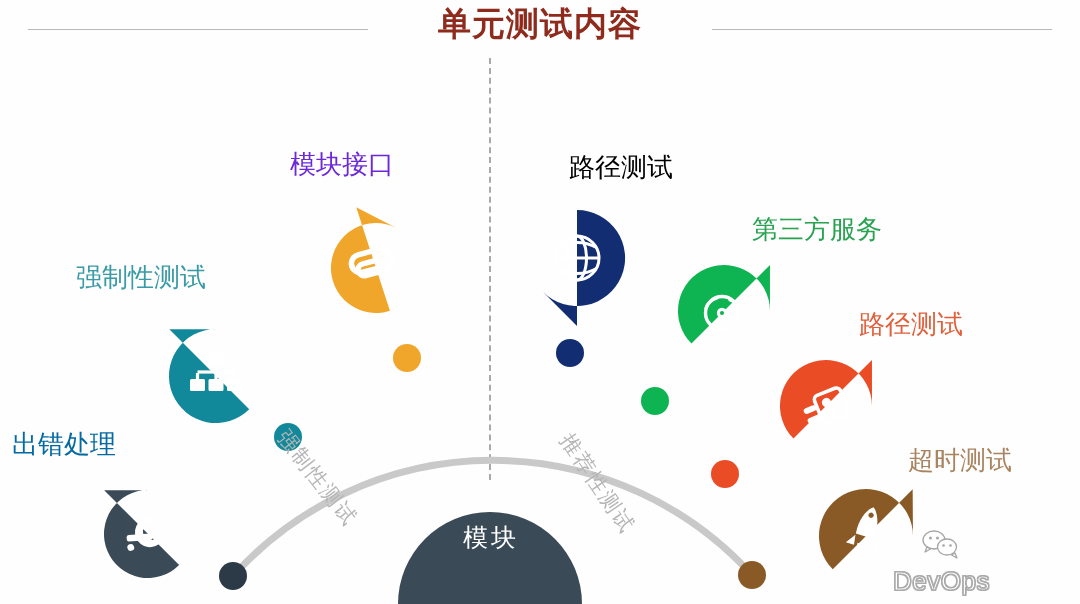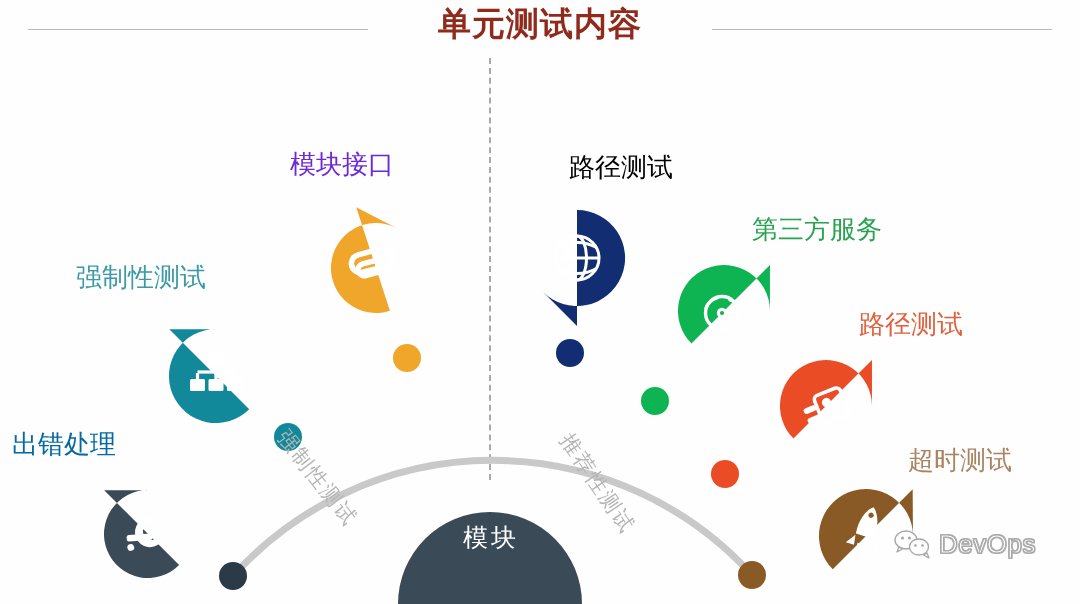--- a/index.html
+++ b/index.html
@@ -113,20 +113,21 @@
 
   
   #watermark {
     position: absolute;
     left: 893px;
     top: 528px;
     display: flex;
     align-items: center;
     gap: 6px;
     opacity: 0.88;
+    flex-direction: column;
   }
   #watermark-text {
     font-size: 26px;
     color: #ffffff;
     -webkit-text-stroke: 1px #9a9a9a;
     text-shadow:
       -1px -1px 0 #a5a5a5,
        1px -1px 0 #a5a5a5,
       -1px  1px 0 #a5a5a5,
        1px  1px 0 #a5a5a5;

